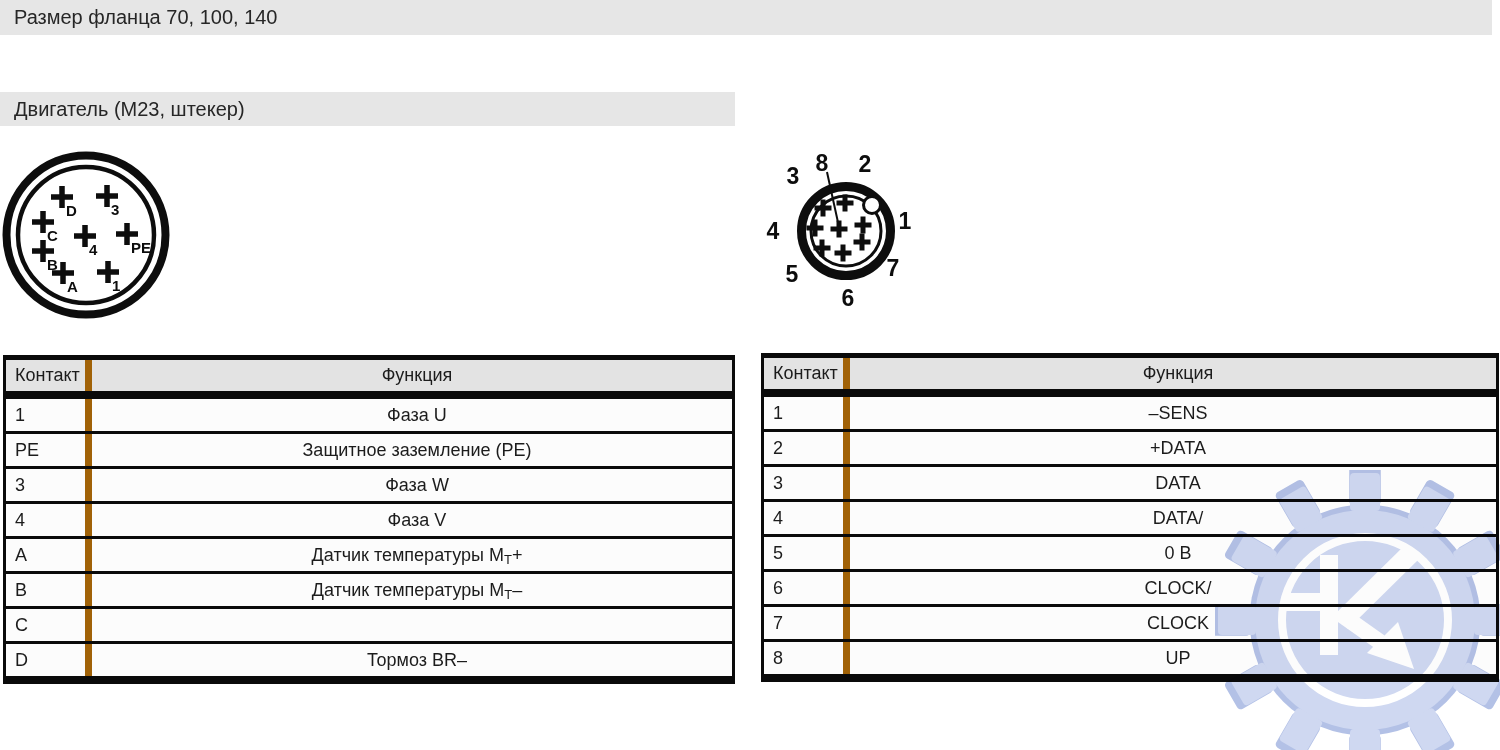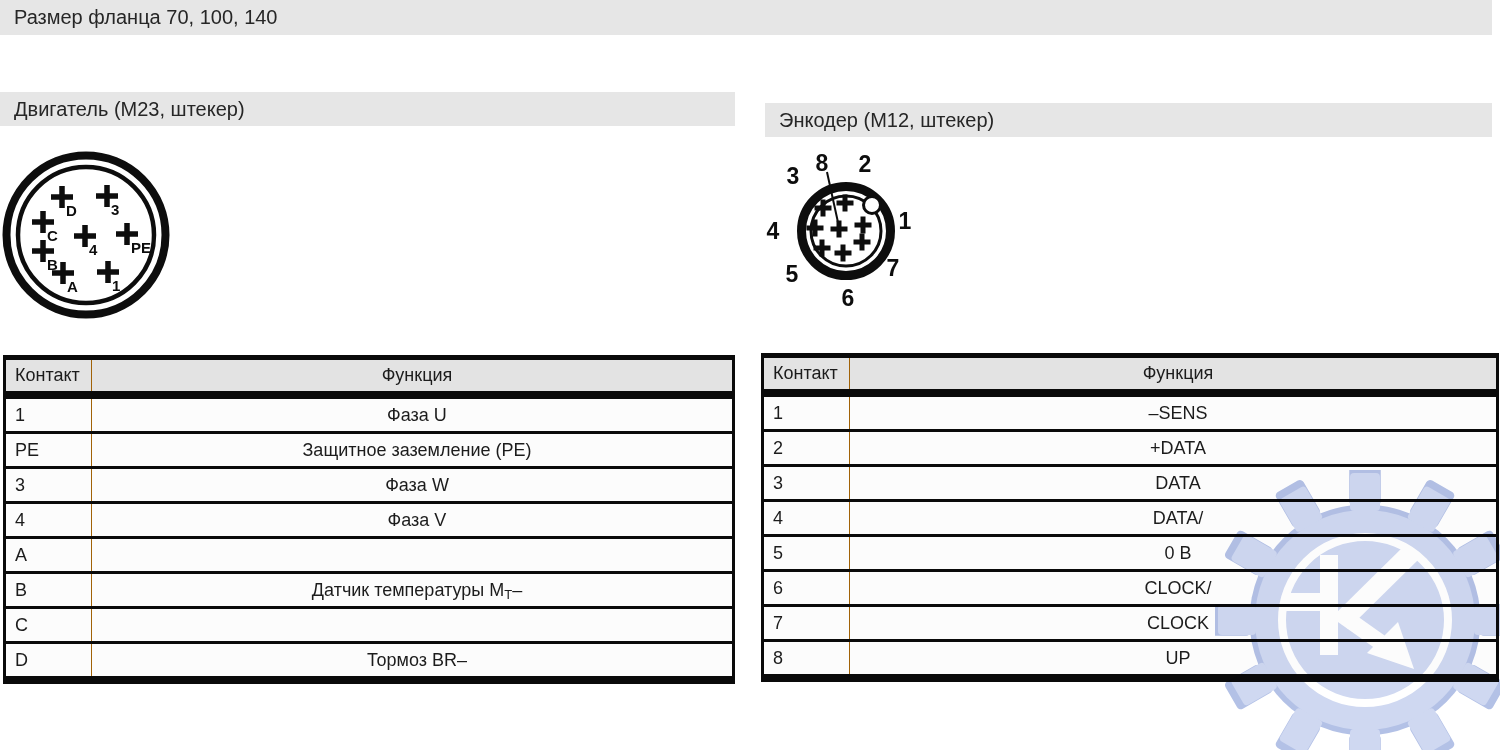--- a/index.html
+++ b/index.html
@@ -26,40 +26,37 @@
   
   .pin-table{position:absolute;box-sizing:border-box;background:#0a0a0a;
              border:3px solid #0a0a0a;border-top-width:5px;border-bottom-width:8px;}
   #motor-table{left:3px;top:355px;width:732px;}
   #encoder-table{left:761px;top:353px;width:738px;}
   .pt-header{display:flex;background:#e3e3e3;height:31px;margin-bottom:8px;}
   .pt-header .cell{line-height:31px;}
   .pt-row{display:flex;background:#fcfcfc;height:32px;}
   .pt-row + .pt-row{margin-top:3px;}
   .cell{font-size:18px;line-height:32px;white-space:nowrap;overflow:hidden;color:#1c1c1c;}
-  .pt-c1{width:86px;border-right:1px solid #a16207;padding-left:9px;box-sizing:border-box;flex:none;}
+  .pt-c1{width:86px;border-right:7px solid #a16207;padding-left:9px;box-sizing:border-box;flex:none;}
   .pt-c2{flex:1;padding-left:10px;text-align:center;}
   .sub{font-size:13px;position:relative;top:3px;}
 
   
   #watermark{position:absolute;left:1215px;top:470px;mix-blend-mode:multiply;pointer-events:none;}
 </style>
 </head>
 <body>
 
 <div class="page">
 
   <div class="band" id="band-flange">
     <span class="band-text">Размер фланца 70, 100, 140</span>
   </div>
   <div class="band" id="band-motor">
     <span class="band-text">Двигатель (M23, штекер)</span>
-  </div>
-  <div class="band" id="band-encoder">
-    <span class="band-text">Энкодер (M12, штекер)</span>
   </div>
 
   <svg id="m23-svg" class="connector-svg" width="180" height="185" viewBox="0 0 180 185">
     <defs>
       <path id="plusM" d="M-11 0H11M0 -11V11" stroke-width="5.5"></path>
     </defs>
     <circle class="ring" cx="86" cy="90" r="79.5" stroke-width="8"></circle>
     <circle class="ring" cx="86" cy="90" r="68" stroke-width="4.5"></circle>
     <g class="pin-plus">
       <use href="#plusM" x="62" y="52"></use>
@@ -125,20 +122,21 @@
     <div class="pt-row">
       <div class="cell pt-c1">3</div>
       <div class="cell pt-c2"><span>Фаза W</span><span class="sub"></span><span></span></div>
     </div>
     <div class="pt-row">
       <div class="cell pt-c1">4</div>
       <div class="cell pt-c2"><span>Фаза V</span><span class="sub"></span><span></span></div>
     </div>
     <div class="pt-row">
       <div class="cell pt-c1">A</div>
+      <div class="cell pt-c2"><span>Датчик температуры M</span><span class="sub">T</span><span>+</span></div>
     </div>
     <div class="pt-row">
       <div class="cell pt-c1">B</div>
       <div class="cell pt-c2"><span>Датчик температуры M</span><span class="sub">T</span><span>–</span></div>
     </div>
     <div class="pt-row">
       <div class="cell pt-c1">C</div>
     </div>
     <div class="pt-row">
       <div class="cell pt-c1">D</div>

